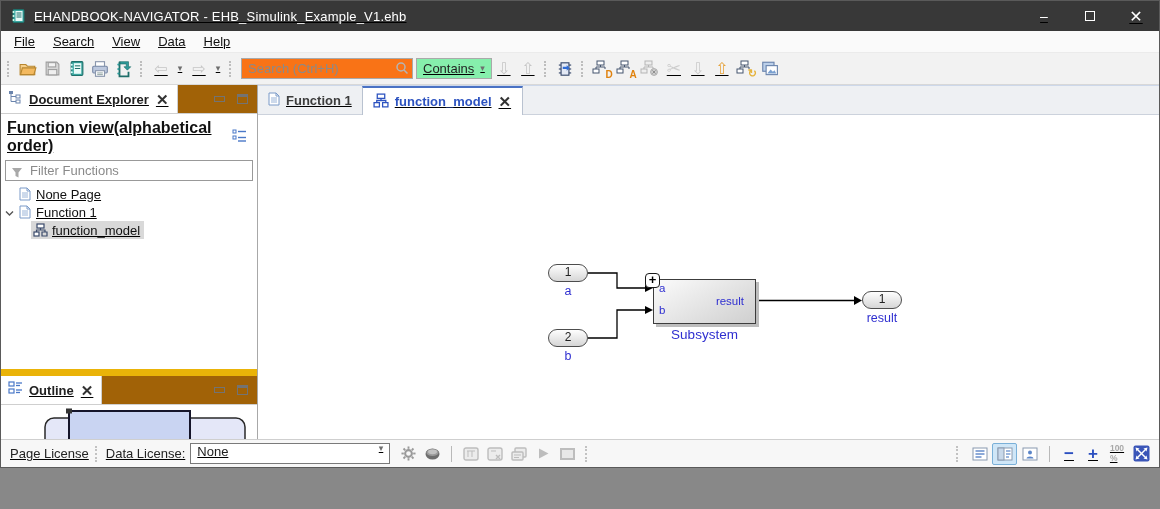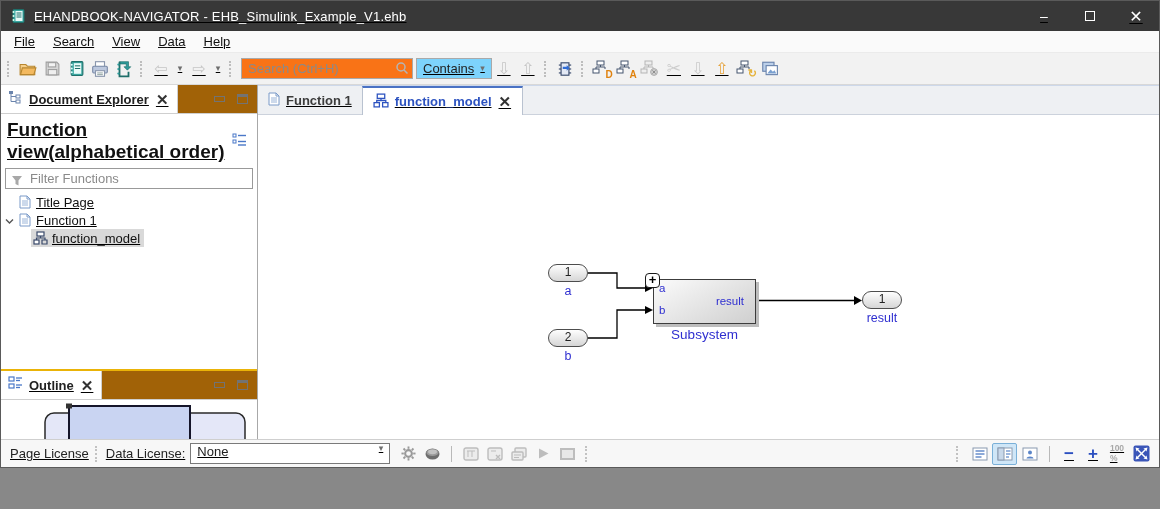--- a/index.html
+++ b/index.html
@@ -28,51 +28,51 @@
   .tbtn { width:24px; height:24px; display:flex; align-items:center; justify-content:center; border-radius:2px; }
   .tbtn.narrow { width:14px; }
   .glyph-arrow { font-size:16px; color:#c6c6c6; line-height:1; }
   .glyph-arrow.gold { color:#e6a33c; }
   .glyph-arrow.lt { color:#cccccc; }
   .caret { font-size:9px; color:#6e6e6e; line-height:1; }
   .search-wrap { position:relative; margin:0 3px; }
   .search-wrap input { width:172px; height:21px; border:1px solid #a9a9a9; font:13px "Liberation Sans",sans-serif; padding:0 22px 0 6px; color:#222; background:#f97316;}
   .search-wrap input::placeholder { color:#8a8a8a; }
   .search-mag { position:absolute; right:4px; top:3px; }
-  .dropdown { height:21px; border:1px solid #a9a9a9; background:#7dd3fc; display:flex; align-items:center; gap:6px; padding:0 6px; font-size:13px; color:#222; }
+  .dropdown { height:21px; border:1px solid #a9a9a9; background:#86efac; display:flex; align-items:center; gap:6px; padding:0 6px; font-size:13px; color:#222; }
   .treeicon { position:relative; width:20px; height:18px; }
   .treeicon b { position:absolute; right:-1px; bottom:-2px; font-size:10px; font-weight:bold; color:#e0820e; font-family:"Liberation Sans",sans-serif;}
   .treeicon b.gold { color:#e6b33c; font-size:11px;}
   
   .main { flex:1 1 auto; display:flex; min-height:0; }
   .leftcol { width:257px; flex:0 0 auto; border-right:1px solid #a8a8a8; display:flex; flex-direction:column; background:#fff; }
   .panel-hdr { height:29px; background:#a16207; border-bottom:1px solid #cfcfcf; display:flex; align-items:stretch; flex:0 0 auto; }
   .vtab { display:flex; align-items:center; gap:6px; padding:0 7px; background:#fff; border-right:1px solid #cfcfcf; }
   .vtab-label { font-size:13px; color:#222; font-weight:bold; }
   .tab-close { font-size:15px; font-weight:bold; color:#333; line-height:1; padding:0 1px; }
   .hdr-btns { margin-left:auto; display:flex; align-items:center; gap:12px; padding-right:9px; }
   .pmin { width:11px; height:6px; border:1px solid #737373; display:inline-block; }
   .pmax { width:11px; height:10px; border:1px solid #737373; border-top:3px solid #737373; display:inline-block; }
   .explorer-body { flex:1; overflow:hidden; background:#fff; }
   .view-title-row { display:flex; align-items:center; padding:5px 6px 3px 6px; }
-  .view-title { font-size:19px; font-weight:bold; color:#111; }
+  .view-title { font-size:16px; font-weight:bold; color:#111; }
   .view-menu-icon { margin-left:auto; padding-right:4px; }
   .filter-wrap { position:relative; margin:2px 4px 4px 4px; }
   .filter-wrap input { width:100%; height:21px; border:1px solid #999; font:13px "Liberation Sans",sans-serif; padding:0 4px 0 24px; color:#222; }
   .filter-wrap input::placeholder { color:#8a8a8a; }
   .filter-funnel { position:absolute; left:6px; top:5px; }
   .tree { font-size:13px; color:#111; margin-top:3px; }
   .trow { display:flex; align-items:center; height:18px; }
   .chev-col { width:16px; display:flex; justify-content:center; flex:0 0 auto;}
   .ticon { width:15px; display:flex; justify-content:center; margin-right:4px; flex:0 0 auto;}
   .sel-wrap { display:flex; align-items:center; padding:0 4px 0 2px; height:18px; }
   .sel { background:#d9d9d9; }
   .indent2 { width:30px; flex:0 0 auto; }
   
-  .outline-panel { flex:1; display:flex; flex-direction:column; border-top:2px solid #eab308; min-height:0;}
+  .outline-panel { flex:1; display:flex; flex-direction:column; border-top:7px solid #eab308; min-height:0;}
   .outline-body { flex:1; position:relative; overflow:hidden; background:#fff; }
   
   .editor { flex:1; display:flex; flex-direction:column; min-width:0; background:#fff; }
   .tabstrip { height:30px; background:#eef0f3; border-top:1px solid #cdd8ea; border-bottom:1px solid #ccd2dc; display:flex; align-items:stretch; flex:0 0 auto; }
   .etab { display:flex; align-items:center; gap:6px; padding:0 10px; font-size:13px; font-weight:bold; color:#3c3c3c; }
   .etab.active { background:#fff; border-top:2px solid #4a72c4; border-right:1px solid #b9c2d0; border-left:1px solid #b9c2d0; margin-bottom:-1px; color:#2d53c0; }
   .canvas { flex:1; position:relative; background:#fff; overflow:hidden; }
   .wires { position:absolute; left:0; top:0; width:100%; height:100%; }
   .oval { position:absolute; width:40px; height:18px; border:1.4px solid #4d4d4d; border-radius:10px;
           background:linear-gradient(180deg,#fefefe,#d6d6d6); text-align:center; font-size:12px; line-height:15px; color:#222; }
@@ -314,21 +314,21 @@
               <span class="chev-col"></span>
               <span class="ticon">
                   <svg width="12" height="14" viewBox="0 0 12 14">
                     <path d="M1 1 H8 L11 4 V13 H1 Z" fill="#fff" stroke="#7a9ac8"></path>
                     <path d="M8 1 V4 H11" fill="none" stroke="#7a9ac8"></path>
                     <line x1="3" y1="6" x2="9" y2="6" stroke="#9ab4d8"></line>
                     <line x1="3" y1="8" x2="9" y2="8" stroke="#9ab4d8"></line>
                     <line x1="3" y1="10" x2="9" y2="10" stroke="#9ab4d8"></line>
                   </svg>
                 </span>
-              <span>Title Page</span>
+              <span>None Page</span>
             </div>
             <div class="trow">
               <span class="chev-col">
                   <span><svg width="9" height="7" viewBox="0 0 9 7">
                       <polyline points="1,1.5 4.5,5 8,1.5" fill="none" stroke="#555" stroke-width="1.4"></polyline>
                     </svg></span>
                 </span>
               <span class="ticon">
                   <svg width="12" height="14" viewBox="0 0 12 14">
                     <path d="M1 1 H8 L11 4 V13 H1 Z" fill="#fff" stroke="#7a9ac8"></path>

